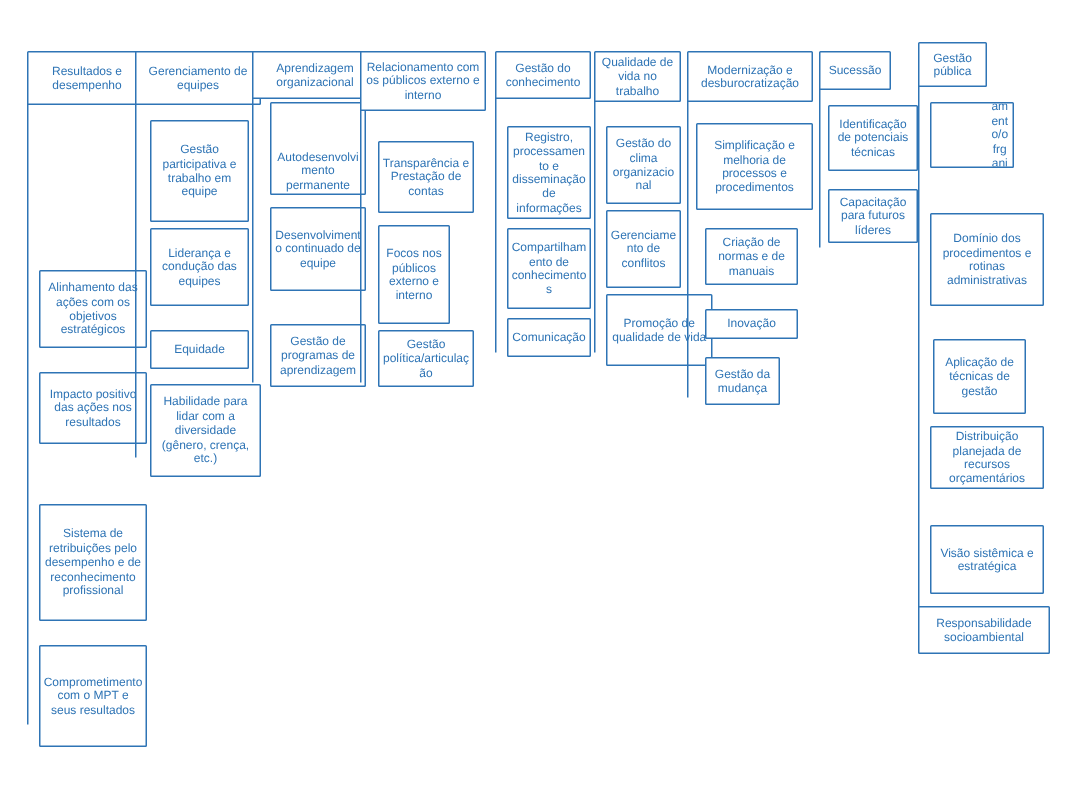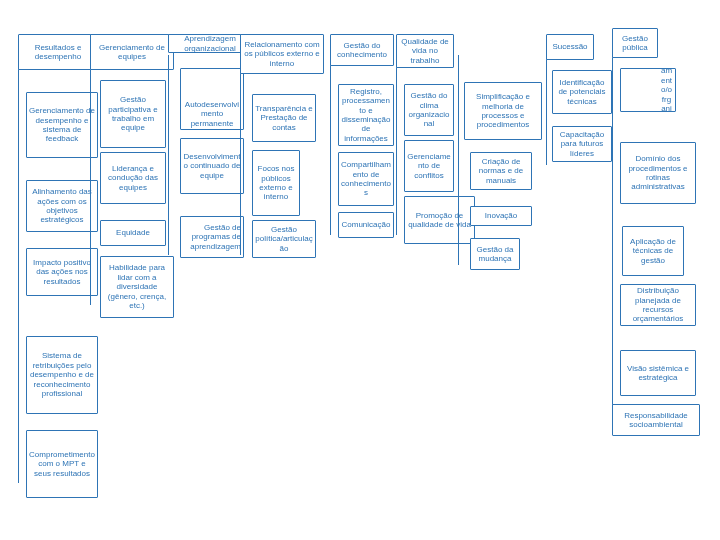--- a/index.html
+++ b/index.html
@@ -43,23 +43,20 @@
 </style>
 </head>
 <body>
 
 <div id="canvas">
 
   <div class="connector" style="left:18px; top:55px; width:1px; height:428px;"></div>
   <div class="node" style="left:18px; top:34px; width:80px; height:36px;">
       <span>Resultados e desempenho</span>
     </div>
-  <div class="node" style="left:26px; top:92px; width:72px; height:66px;">
-      <span>Gerenciamento de desempenho e sistema de feedback</span>
-    </div>
   <div class="node" style="left:26px; top:180px; width:72px; height:52px;">
       <span>Alinhamento das ações com os objetivos estratégicos</span>
     </div>
   <div class="node" style="left:26px; top:248px; width:72px; height:48px;">
       <span>Impacto positivo das ações nos resultados</span>
     </div>
   <div class="node" style="left:26px; top:312px; width:72px; height:78px;margin-top:24px;">
       <span>Sistema de retribuições pelo desempenho e de reconhecimento profissional</span>
     </div>
   <div class="node" style="left:26px; top:430px; width:72px; height:68px;">
@@ -77,30 +74,30 @@
       <span>Liderança e condução das equipes</span>
     </div>
   <div class="node" style="left:100px; top:220px; width:66px; height:26px;">
       <span>Equidade</span>
     </div>
   <div class="node" style="left:100px; top:256px; width:74px; height:62px;">
       <span>Habilidade para lidar com a diversidade (gênero, crença, etc.)</span>
     </div>
 
   <div class="connector" style="left:168px; top:55px; width:1px; height:200px;"></div>
-  <div class="node" style="left:168px; top:34px; width:84px; height:19px;">
+  <div class="node" style="left:168px; top:34px; width:84px; height:32px;">
       <span>Aprendizagem organizacional</span>
     </div>
   <div class="node" style="left:180px; top:68px; width:64px; height:62px;align-items:flex-end;">
       <span>Autodesenvolvimento permanente</span>
     </div>
   <div class="node" style="left:180px; top:138px; width:64px; height:56px;">
       <span>Desenvolvimento continuado de equipe</span>
     </div>
-  <div class="node" style="left:180px; top:216px; width:64px; height:42px;text-align:right;">
+  <div class="node" style="left:180px; top:216px; width:64px; height:42px;">
       <span>Gestão de programas de aprendizagem</span>
     </div>
 
   <div class="connector" style="left:240px; top:55px; width:1px; height:200px;"></div>
   <div class="node" style="left:240px; top:34px; width:84px; height:40px;">
       <span>Relacionamento com os públicos externo e interno</span>
     </div>
   <div class="node" style="left:252px; top:94px; width:64px; height:48px;">
       <span>Transparência e Prestação de contas</span>
     </div>
@@ -133,20 +130,23 @@
       <span>Gestão do clima organizacional</span>
     </div>
   <div class="node" style="left:404px; top:140px; width:50px; height:52px;">
       <span>Gerenciamento de conflitos</span>
     </div>
   <div class="node" style="left:404px; top:196px; width:71px; height:48px;">
       <span>Promoção de qualidade de vida</span>
     </div>
 
   <div class="connector" style="left:458px; top:55px; width:1px; height:210px;"></div>
+  <div class="node" style="left:458px; top:34px; width:84px; height:34px;">
+      <span>Modernização e desburocratização</span>
+    </div>
   <div class="node" style="left:464px; top:82px; width:78px; height:58px;">
       <span>Simplificação e melhoria de processos e procedimentos</span>
     </div>
   <div class="node" style="left:470px; top:152px; width:62px; height:38px;">
       <span>Criação de normas e de manuais</span>
     </div>
   <div class="node" style="left:470px; top:206px; width:62px; height:20px;">
       <span>Inovação</span>
     </div>
   <div class="node" style="left:470px; top:238px; width:50px; height:32px;">

